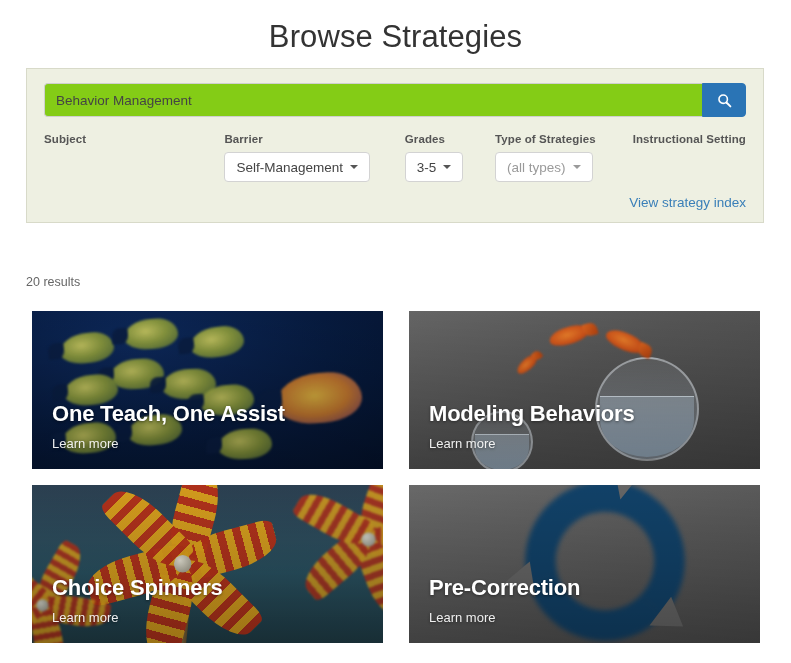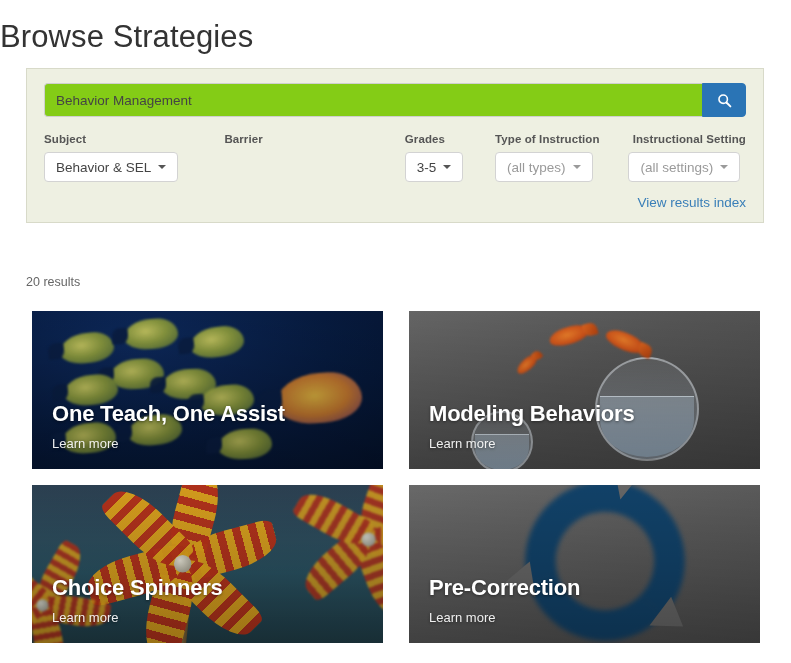--- a/index.html
+++ b/index.html
@@ -18,21 +18,21 @@
 
   .page {
     width: 791px;
     height: 663px;
     position: relative;
     background: #fff;
   }
 
   
   .page-title {
-    text-align: left;
+    text-align: center;
     font-size: 31px;
     font-weight: 400;
     color: #333333;
     letter-spacing: 0.1px;
     margin: 0;
     padding-top: 17px;
     line-height: 40px;
   }
 
   
@@ -304,58 +304,54 @@
             <line x1="10.1" y1="10.1" x2="14.3" y2="14.3" stroke="#ffffff" stroke-width="2" stroke-linecap="round"></line>
           </svg>
         </span>
       </button>
     </div>
 
     <div class="filters">
 
       <div class="filter-group g-subject">
         <span class="filter-label">Subject</span>
-        <div class="filter-select">
-          <span>Behavior &amp; SEL</span>
-          <span class="caret"></span>
-        </div>
       </div>
 
       <div class="filter-group g-barrier">
         <span class="filter-label">Barrier</span>
+        <div class="filter-select">
+          <span>Self-Management</span>
+          <span class="caret"></span>
+        </div>
       </div>
 
       <div class="filter-group g-grades">
         <span class="filter-label">Grades</span>
         <div class="filter-select">
           <span>3-5</span>
           <span class="caret"></span>
         </div>
       </div>
 
       <div class="filter-group g-type">
-        <span class="filter-label">Type of Instruction</span>
+        <span class="filter-label">Type of Strategies</span>
         <div class="filter-select placeholder">
           <span>(all types)</span>
           <span class="caret"></span>
         </div>
       </div>
 
       <div class="filter-group g-setting">
         <span class="filter-label">Instructional Setting</span>
-        <div class="filter-select placeholder">
-          <span>(all settings)</span>
-          <span class="caret"></span>
-        </div>
       </div>
 
     </div>
 
     <div class="index-row">
-      <a class="index-link">View results index</a>
+      <a class="index-link">View strategy index</a>
     </div>
 
   </div>
 
   <div class="results-count">20 results</div>
 
   <div class="card-grid">
 
     <div class="card">
       <div class="card-art">

